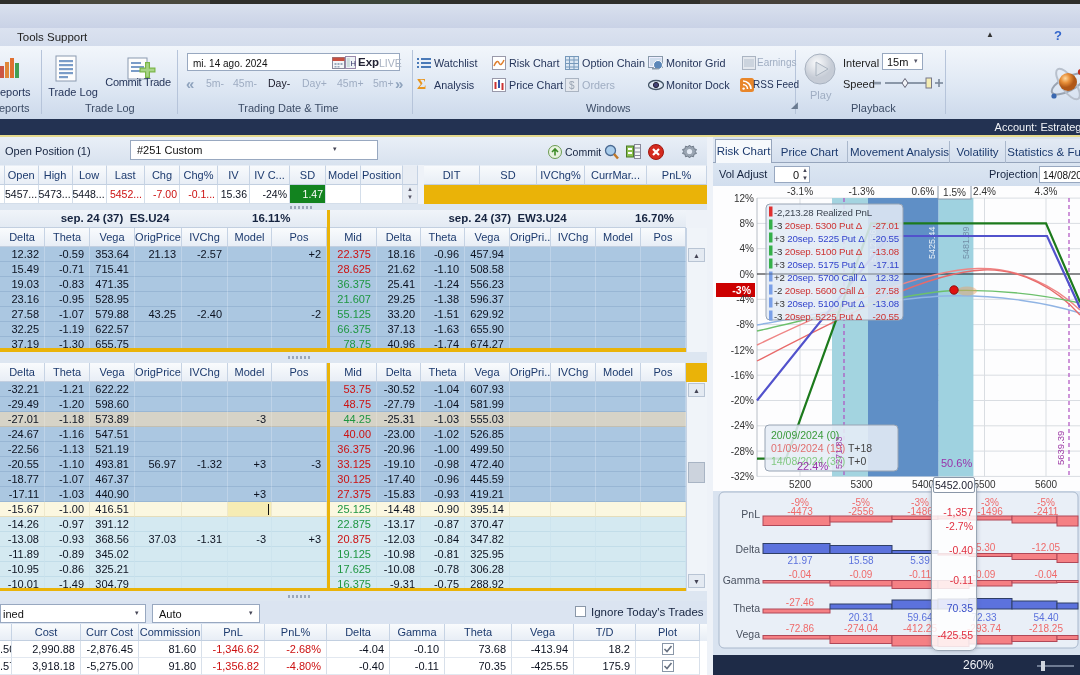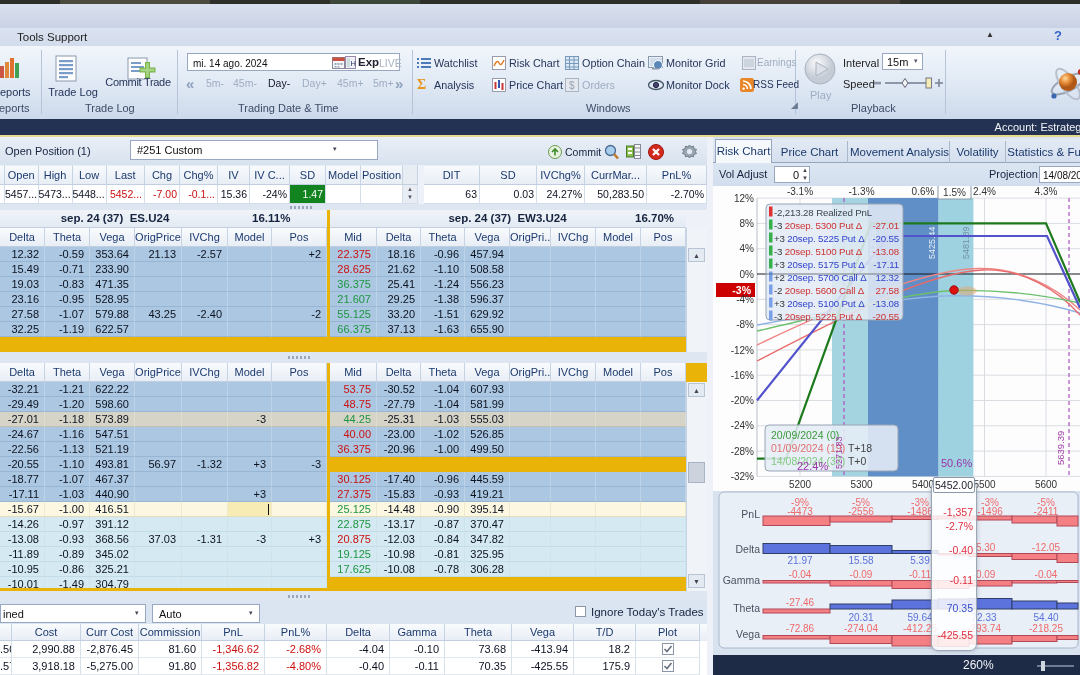--- a/index.html
+++ b/index.html
@@ -308,27 +308,20 @@
         <span style="background:#e8edf4;padding:0;text-align:center;font-size:6px;color:#556;line-height:8px">▲<br>▼</span>
  </div>
 
  <div class="g1h" style="left:424px;top:28.5px;width:283px;grid-template-columns:56px 57px 48px 62px 60px">
   <span>DIT</span>
         <span>SD</span>
         <span>IVChg%</span>
         <span>CurrMar...</span>
         <span>PnL%</span>
  </div>
- <div class="g1r" style="left:424px;top:48px;width:283px;grid-template-columns:56px 57px 48px 62px 60px">
-  <span>63</span>
-        <span>0.03</span>
-        <span>24.27%</span>
-        <span>50,283.50</span>
-        <span>-2.70%</span>
- </div>
  <div class="abs" style="left:418px;top:28.5px;width:6px;height:39px;background:#eef2f8"></div>
 
  <div class="abs" style="left:0;top:67.5px;width:707px;height:6px;background:#dde6f1"></div>
  <div class="dots" style="left:290px;top:69.5px"></div>
 
  <div class="abs" style="left:0;top:73.5px;width:327px;height:18px;background:linear-gradient(#f0f4f9,#e3eaf3);border-bottom:1px solid #c2cfe0;font-size:11.5px;font-weight:bold;color:#15233f">
    <span class="abs" style="left:0;width:230px;top:2px;text-align:center">sep. 24 (37)&nbsp; ES.U24</span>
    <span class="abs" style="left:252px;top:2px">16.11%</span>
  </div>
  <div class="abs" style="left:330px;top:73.5px;width:356px;height:18px;background:linear-gradient(#f0f4f9,#e3eaf3);border-bottom:1px solid #c2cfe0;font-size:11.5px;font-weight:bold;color:#15233f">
@@ -373,21 +366,21 @@
           <span>-0.96</span>
           <span>457.94</span>
           <span></span>
           <span></span>
           <span></span>
           <span></span>
         </div>
   <div class="crow rb" style="top:15px">
           <span>15.49</span>
           <span>-0.71</span>
-          <span>233.90</span>
+          <span>715.41</span>
           <span></span>
           <span></span>
           <span></span>
           <span></span>
         </div>
   <div class="crow2 rb" style="top:15px">
           <span class="r">28.625</span>
           <span>21.62</span>
           <span>-1.10</span>
           <span>508.58</span>
@@ -460,20 +453,39 @@
           <span></span>
           <span></span>
           <span></span>
           <span></span>
         </div>
   <div class="crow2 rb" style="top:75px">
           <span class="g">66.375</span>
           <span>37.13</span>
           <span>-1.63</span>
           <span>655.90</span>
+          <span></span>
+          <span></span>
+          <span></span>
+          <span></span>
+        </div>
+  <div class="crow rb" style="top:90px;height:15px">
+          <span>37.19</span>
+          <span>-1.30</span>
+          <span>655.75</span>
+          <span></span>
+          <span></span>
+          <span></span>
+          <span></span>
+        </div>
+  <div class="crow2 rb" style="top:90px;height:15px">
+          <span class="g">78.75</span>
+          <span>40.96</span>
+          <span>-1.74</span>
+          <span>674.27</span>
           <span></span>
           <span></span>
           <span></span>
           <span></span>
         </div>
  </div>
 
  <div class="abs" style="left:686px;top:91.5px;width:21px;height:124px;background:#f0f4f9;border-left:1px solid #c6d3e4"></div>
  <div class="abs" style="left:688px;top:111px;width:17px;height:14px;background:#e4eaf2;border:1px solid #b8c4d4;text-align:center;font-size:7px;color:#445;line-height:13px">▲</div>
 
@@ -598,20 +610,30 @@
         </div>
   <div class="crow rb" style="top:75px">
           <span>-20.55</span>
           <span>-1.10</span>
           <span>493.81</span>
           <span>56.97</span>
           <span>-1.32</span>
           <span>+3</span>
           <span>-3</span>
         </div>
+  <div class="crow2 rb" style="top:75px">
+          <span class="r">33.125</span>
+          <span>-19.10</span>
+          <span>-0.98</span>
+          <span>472.40</span>
+          <span></span>
+          <span></span>
+          <span></span>
+          <span></span>
+        </div>
   <div class="crow rb" style="top:90px">
           <span>-18.77</span>
           <span>-1.07</span>
           <span>467.37</span>
           <span></span>
           <span></span>
           <span></span>
           <span></span>
         </div>
   <div class="crow2 rb" style="top:90px">
@@ -736,20 +758,30 @@
           <span>306.28</span>
           <span></span>
           <span></span>
           <span></span>
           <span></span>
         </div>
   <div class="crow rc" style="top:195px">
           <span>-10.01</span>
           <span>-1.49</span>
           <span>304.79</span>
+          <span></span>
+          <span></span>
+          <span></span>
+          <span></span>
+        </div>
+  <div class="crow2 rc" style="top:195px">
+          <span class="g">16.375</span>
+          <span>-9.31</span>
+          <span>-0.75</span>
+          <span>288.92</span>
           <span></span>
           <span></span>
           <span></span>
           <span></span>
         </div>
  </div>
 
  <div class="abs" style="left:686px;top:245.5px;width:21px;height:209px;background:#f0f4f9;border-left:1px solid #c6d3e4"></div>
  <div class="abs" style="left:688px;top:246px;width:17px;height:14px;background:#e4eaf2;border:1px solid #b8c4d4;text-align:center;font-size:7px;color:#445;line-height:13px">▲</div>
  <div class="abs" style="left:688px;top:325px;width:17px;height:21px;background:#ccd3dd;border:1px solid #a8b4c4"></div>

